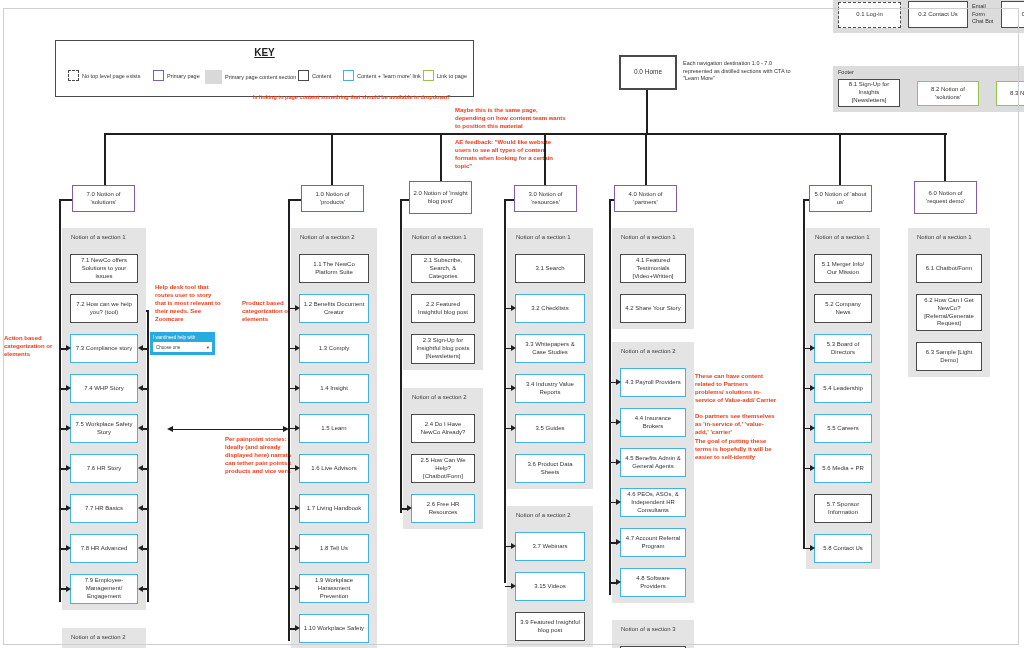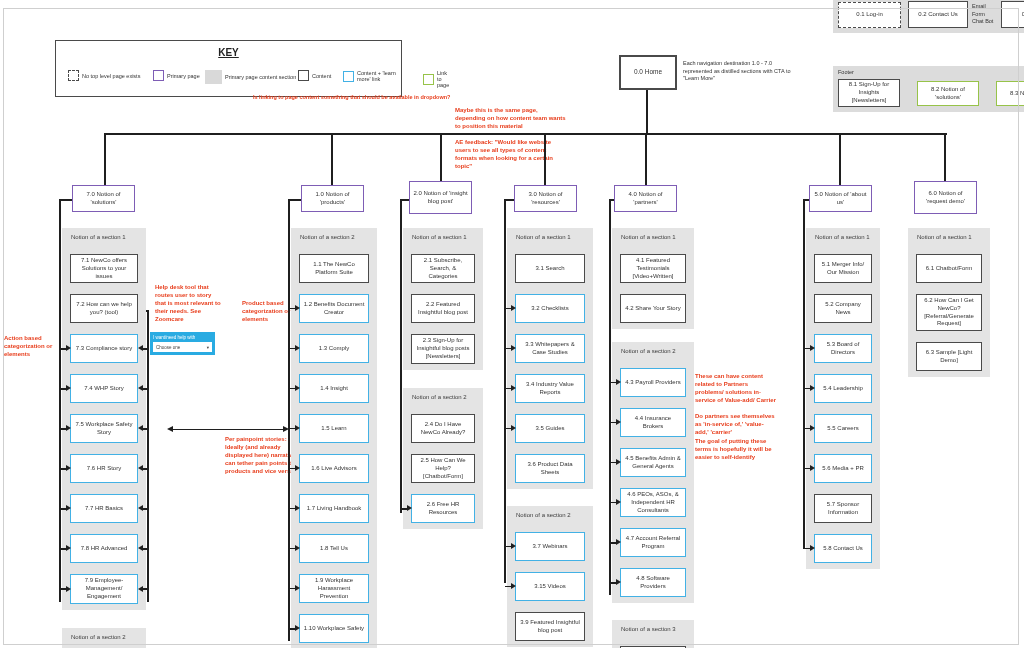--- a/index.html
+++ b/index.html
@@ -39,21 +39,21 @@
   
   .dbl{position:absolute;height:7px}
   .dbl .ln{position:absolute;left:4px;right:4px;top:2.7px;height:1.6px;background:#1f1f1f}
   .dbl::before{content:"";position:absolute;left:0;top:0;width:0;height:0;
       border-right:6px solid #1f1f1f;border-top:3.5px solid transparent;border-bottom:3.5px solid transparent}
   .dbl::after{content:"";position:absolute;right:0;top:0;width:0;height:0;
       border-left:6px solid #1f1f1f;border-top:3.5px solid transparent;border-bottom:3.5px solid transparent}
   
   .note{position:absolute;color:#e8401f;font-size:6px;line-height:1.35;font-weight:600}
   
-  .keybox{position:absolute;left:55px;top:40px;width:347px;height:57px;border:1.6px solid #4a4a4a;
+  .keybox{position:absolute;left:55px;top:40px;width:419px;height:57px;border:1.6px solid #4a4a4a;
           background:#fff;box-sizing:border-box}
   .key-title{position:absolute;left:0;right:0;top:6px;text-align:center;font-size:10px;font-weight:bold;
              text-decoration:underline;color:#222}
   .kentry{position:absolute;top:29px;display:flex;align-items:center;gap:3px;font-size:5.5px;color:#333}
   .sw{width:11px;height:11px;box-sizing:border-box;background:#fff;flex:none}
   .sw.dashed{border:1.5px dashed #4a4a4a}
   .sw.purple{border:1.5px solid #7e5db5}
   .sw.gray{background:#d9d9d9;width:17px;height:14px;border:none}
   .sw.black{border:1.5px solid #4a4a4a}
   .sw.cyan{border:1.5px solid #42b1e5}

